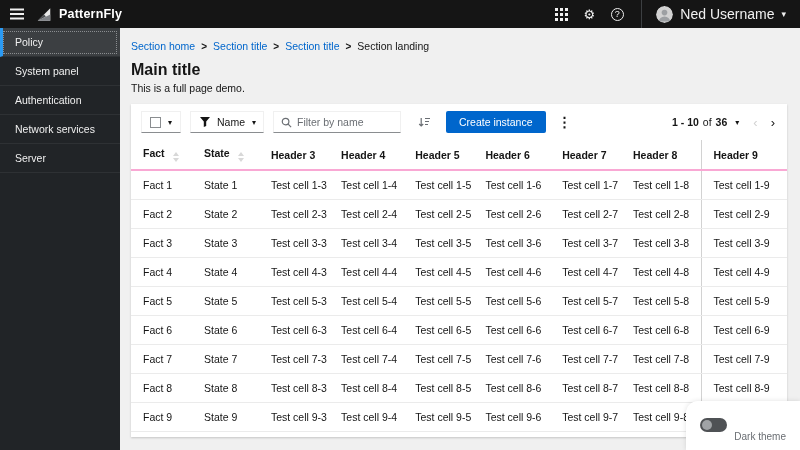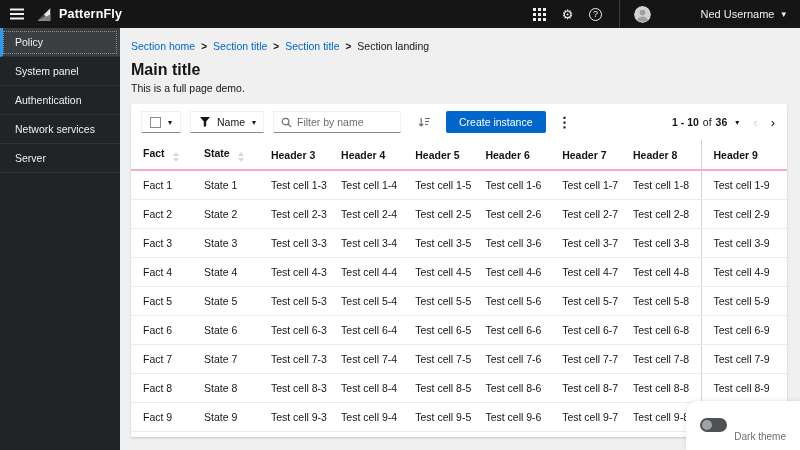--- a/index.html
+++ b/index.html
@@ -15,21 +15,21 @@
   .brand { display:flex; align-items:center; gap:7px; }
   .brand-text { font-size:12.5px; font-weight:700; color:#fff; letter-spacing:.2px; }
   .mh-right { margin-left:auto; display:flex; align-items:center; gap:0; }
   .mh-right .icon-btn { width:28px; height:28px; }
   .gear-glyph { font-size:13px; line-height:1; }
   .help-circle { width:13px; height:13px; border:1px solid #f0f0f0; border-radius:50%;
     font-size:9px; line-height:11px; text-align:center; display:block; }
   .user-menu { display:flex; align-items:center; gap:7px; padding:0 2px 0 14px;
     border-left:1px solid #3c3f42; margin-left:10px; height:28px; cursor:pointer; }
   .avatar { width:17px; height:17px; border-radius:50%; overflow:hidden; display:block; }
-  .user-name { font-size:11px; color:#f0f0f0;margin-left:42px; }
+  .user-name { font-size:14px; color:#f0f0f0; }
   .caret { font-size:9px; color:#f0f0f0; line-height:1; }
 
   
   .app-body { display:flex; height:422px; }
   .sidebar { width:120px; background:#212427; flex:none; padding-top:0; }
   .nav-item { display:block; font-size:10.5px; color:#f0f0f0; padding:8px 0 8px 15px;
     border-bottom:1px solid #2e3134; cursor:pointer; }
   .nav-item.active { background:#3c3f42; border-left:3px solid #2b9af3; padding-left:12px;
     outline:1px dotted #8a8d90; outline-offset:-4px; }
 

